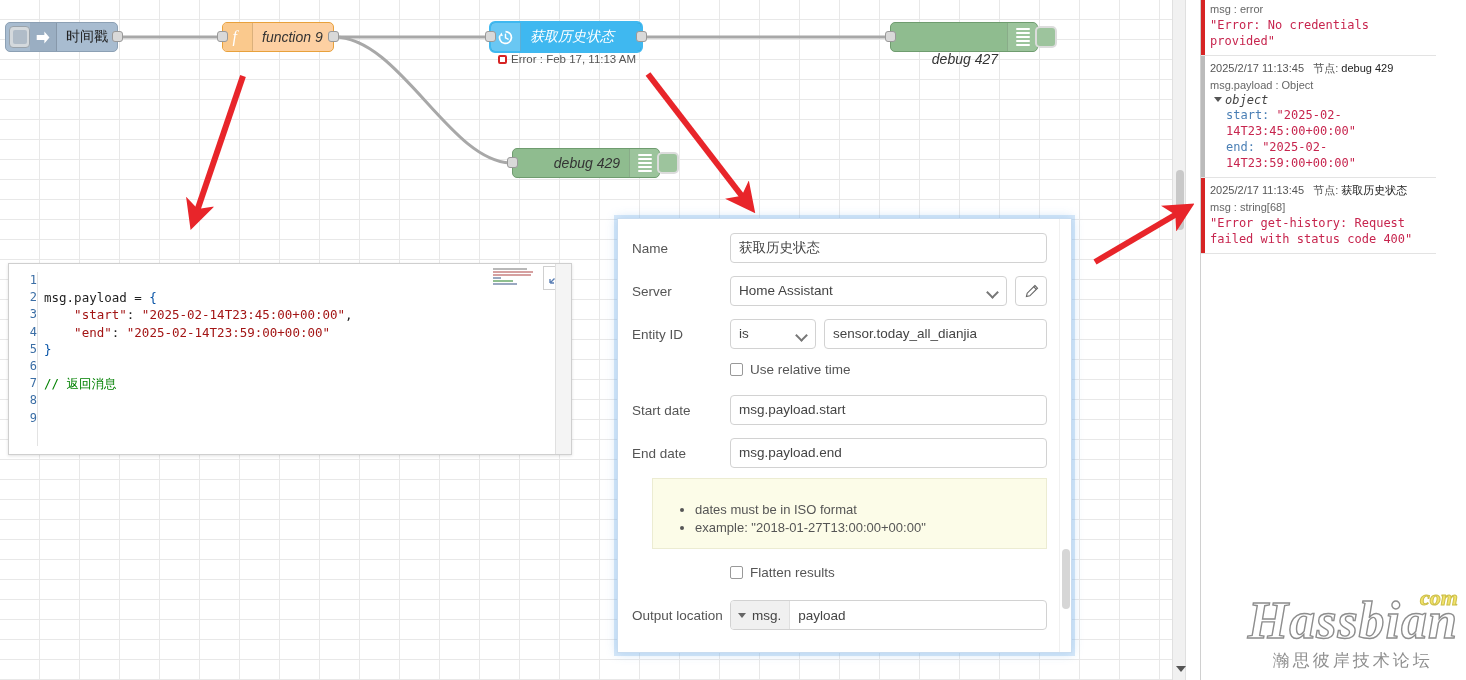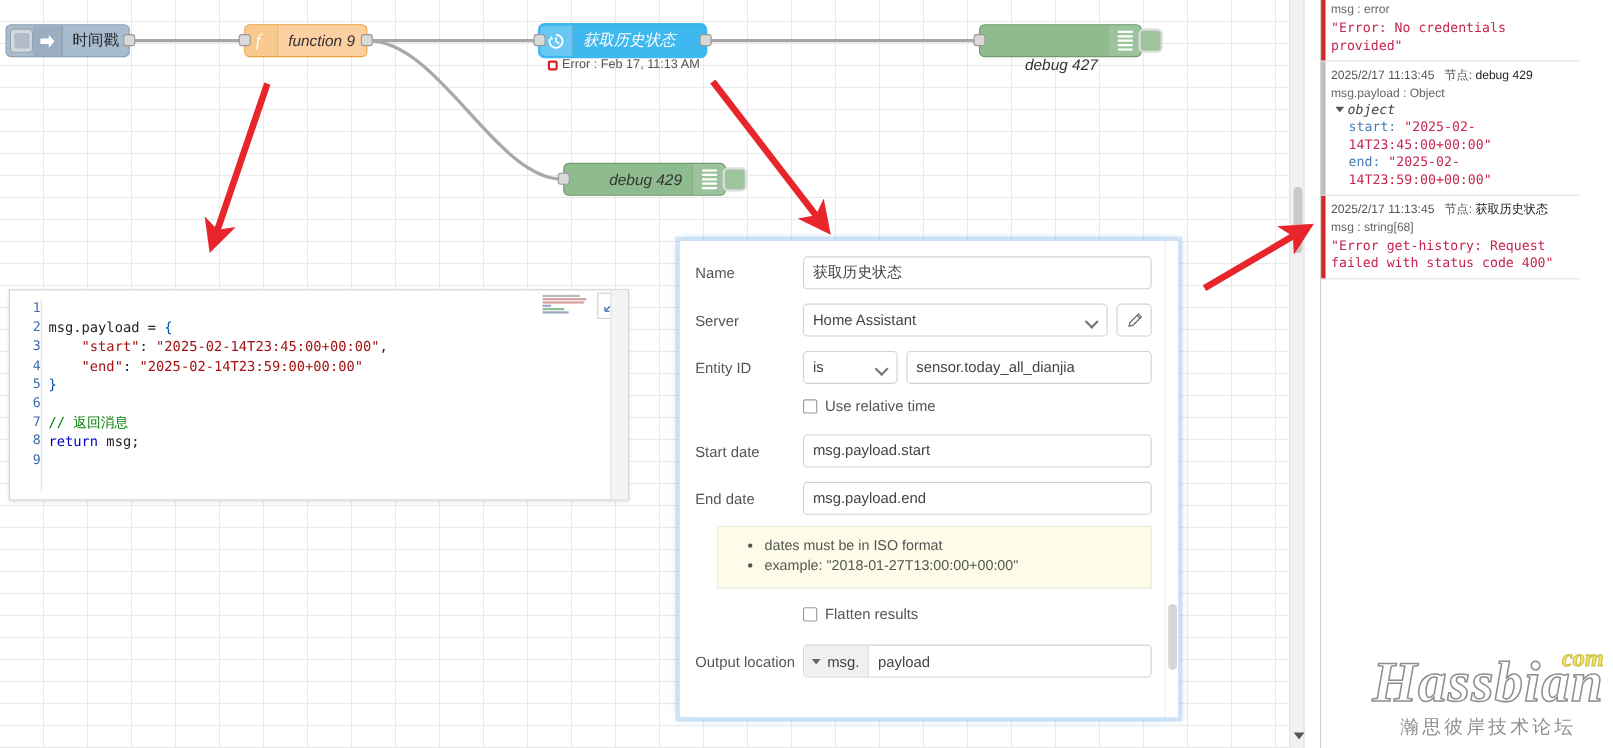--- a/index.html
+++ b/index.html
@@ -202,21 +202,21 @@
   }
   .chk-row { display:flex; align-items:center; margin:0 0 13px 98px; gap:7px; }
   .chk {
     width:13px; height:13px; border:1px solid #999; background:#fff; border-radius:2px;
     display:inline-block;
   }
   .chk-label { font-size:13.5px; color:#555; }
   .tipbox {
     margin: 4px 0 16px 20px;
     background:#fcfce8; border:1px solid #ececd2;
-    padding: 6px 10px 10px 30px;
+    padding: 20px 10px 10px 30px;
     font-size: 13px; color:#555;
   }
   .tipbox ul { margin:0; padding-left: 12px; }
   .tipbox li { margin: 3px 0; list-style: disc; }
   .ol-wrap { display:flex; flex:1 1 auto; border:1px solid #d2d2d2; border-radius:4px; height:30px; overflow:hidden; }
   .ol-prefix {
     background:#f0f0f0; border-right:1px solid #e0e0e0;
     padding: 0 8px 0 7px; display:flex; align-items:center; gap:6px;
     font-size:13.5px; color:#444;
   }
@@ -384,21 +384,20 @@
         <div>9</div>
       </div>
       <div id="code-inner">
         <div class="code-lines">&nbsp;</div>
         <div class="code-lines">msg.payload = <span class="tok-punc">{</span></div>
         <div class="code-lines">    <span class="tok-str">"start"</span>: <span class="tok-str">"2025-02-14T23:45:00+00:00"</span>,</div>
         <div class="code-lines">    <span class="tok-str">"end"</span>: <span class="tok-str">"2025-02-14T23:59:00+00:00"</span></div>
         <div class="code-lines"><span class="tok-punc">}</span></div>
         <div class="code-lines">&nbsp;</div>
         <div class="code-lines tok-cmt">// 返回消息</div>
-        <div class="code-lines"><span class="tok-kw">return</span> msg;</div>
         <div class="code-lines">&nbsp;</div>
       </div>
       <div class="code-minimap">
         <i style="width:34px;background:#b9b9b9;"></i>
         <i style="width:40px;background:#d6a0a0;"></i>
         <i style="width:38px;background:#d6a0a0;"></i>
         <i style="width:8px;background:#9aa8c0;"></i>
         <i style="width:20px;background:#8fbf8f;"></i>
         <i style="width:24px;background:#9aa8c0;"></i>
       </div>

